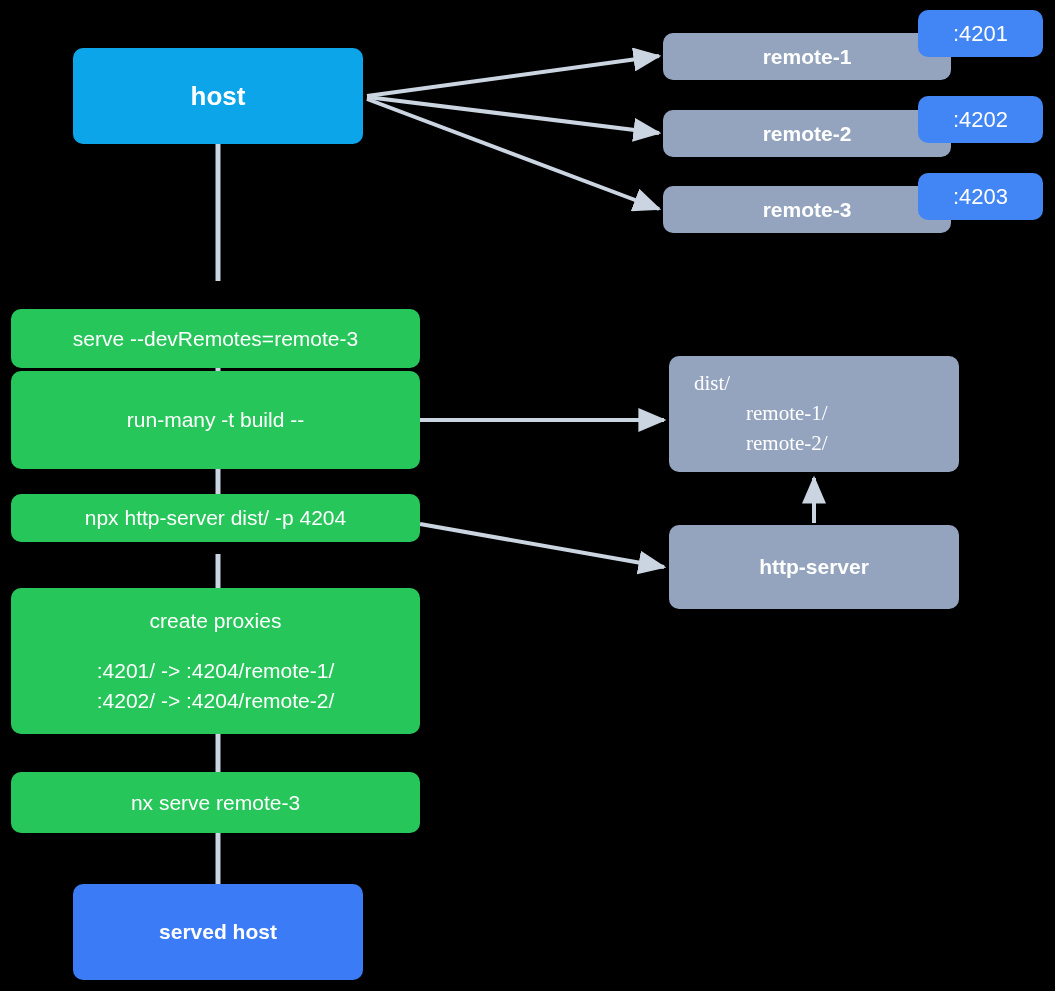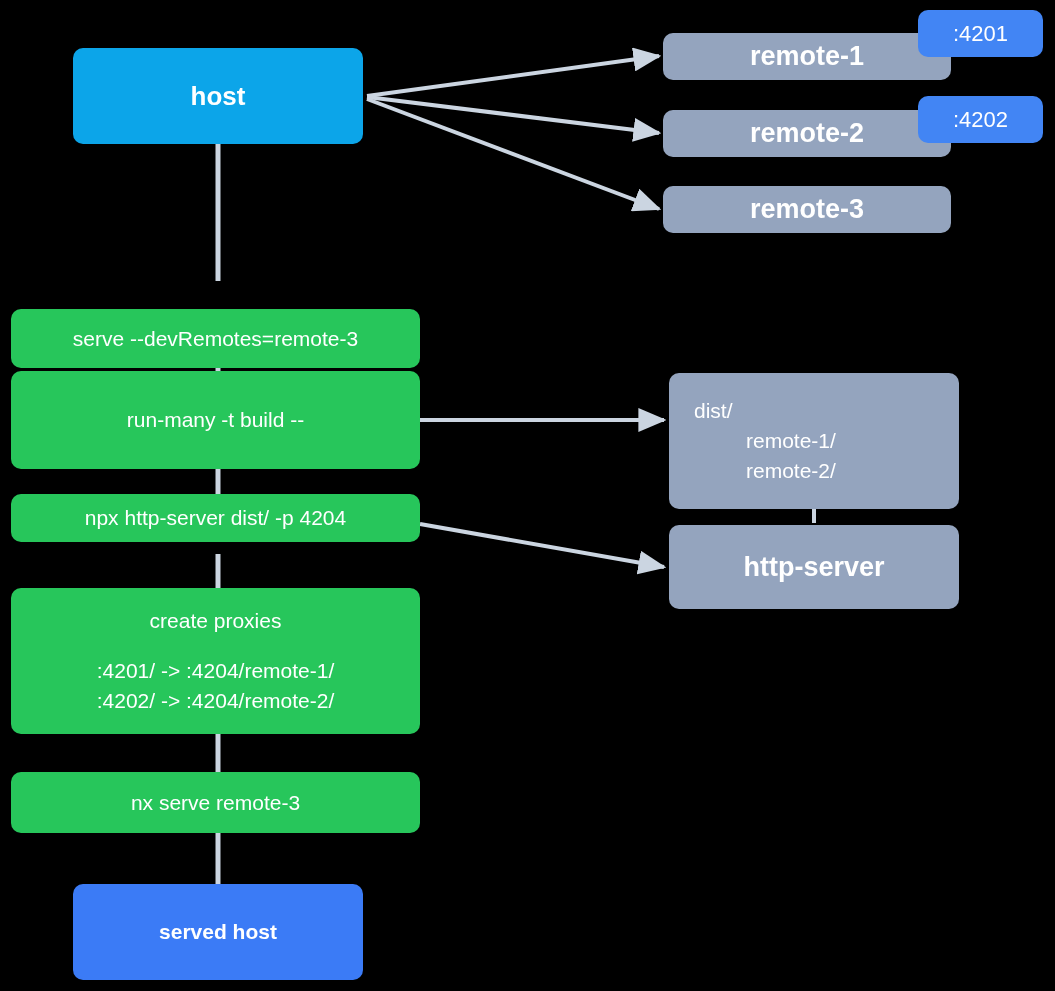--- a/index.html
+++ b/index.html
@@ -46,21 +46,21 @@
 
   .node-green {
     background: #27C65B;
     font-weight: normal;
     font-size: 21px;
   }
 
   .node-gray {
     background: #94A4BE;
     font-weight: bold;
-    font-size: 27px;
+    font-size: 21px;
   }
 
   .node-gray-plain {
     background: #94A4BE;
     font-weight: normal;
     font-size: 21px;
   }
 
   .badge {
     position: absolute;
@@ -151,20 +151,23 @@
   <div class="node node-gray" style="left:663px; top:110px; width:288px; height:47px;">
     <span>remote-2</span>
   </div>
   <div class="badge" style="left:918px; top:96px; width:125px; height:47px;">
     <span>:4202</span>
   </div>
 
   <div class="node node-gray" style="left:663px; top:186px; width:288px; height:47px;">
     <span>remote-3</span>
   </div>
+  <div class="badge" style="left:918px; top:173px; width:125px; height:47px;">
+    <span>:4203</span>
+  </div>
 
   <div class="node node-green" style="left:11px; top:281px; width:409px; height:59px;margin-top:28px;">
     <span>serve --devRemotes=remote-3</span>
   </div>
 
   <div class="node node-green node-multiline" style="left:11px; top:371px; width:409px; height:98px;">
     <span class="line-block">run-many -t build --</span>
   </div>
 
   <div class="node node-green" style="left:11px; top:494px; width:409px; height:48px;">
@@ -179,21 +182,21 @@
   </div>
 
   <div class="node node-green" style="left:11px; top:772px; width:409px; height:61px;">
     <span>nx serve remote-3</span>
   </div>
 
   <div class="node node-served" style="left:73px; top:884px; width:290px; height:96px;">
     <span>served host</span>
   </div>
 
-  <div class="node node-gray-plain node-left" style="left:669px; top:373px; width:290px; height:136px;">
+  <div class="node node-gray-plain node-left" style="left:669px; top:356px; width:290px; height:116px;font-family:Liberation Serif, serif;">
     <span class="line-block">dist/</span>
     <span class="line-block indent-1">remote-1/</span>
     <span class="line-block indent-1">remote-2/</span>
   </div>
 
   <div class="node node-gray" style="left:669px; top:525px; width:290px; height:84px;">
     <span>http-server</span>
   </div>
 
 </div>

